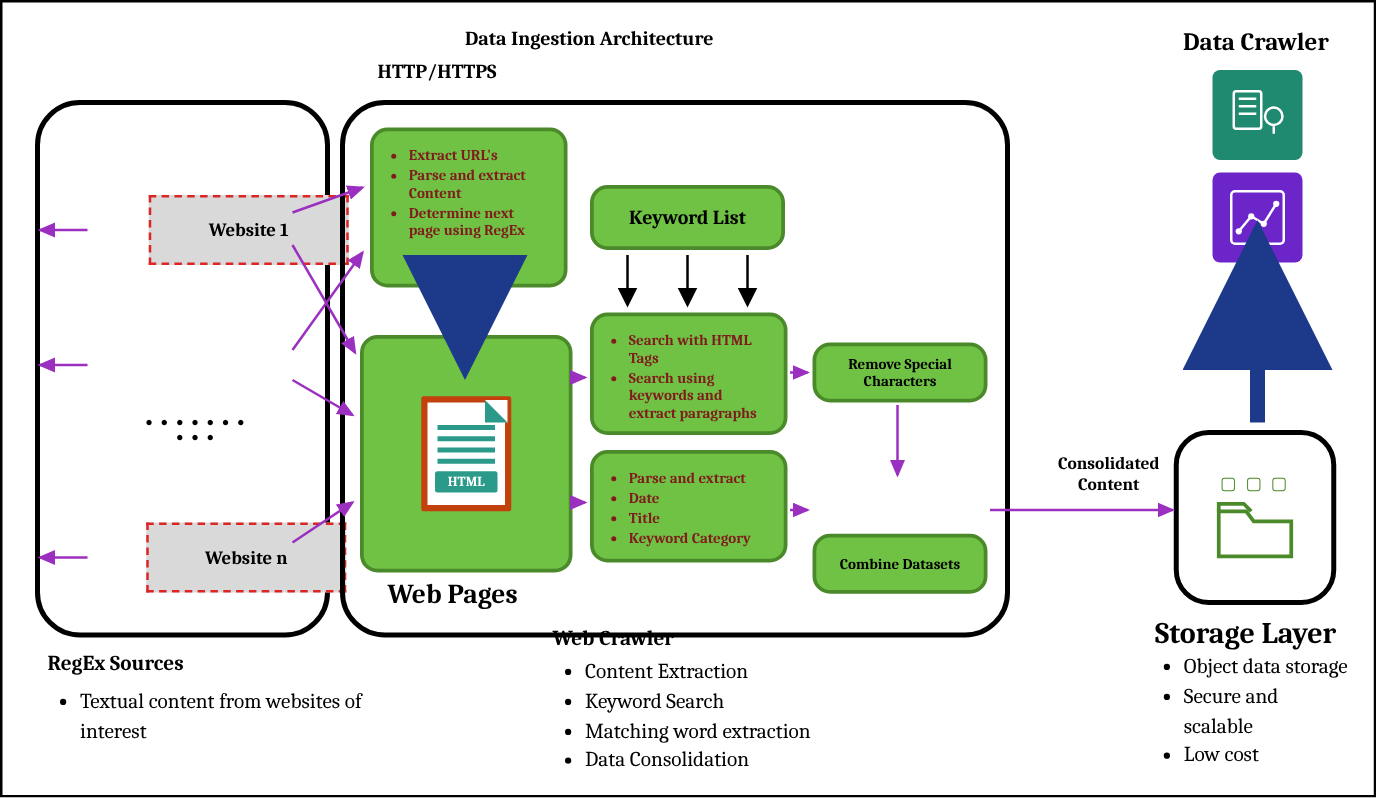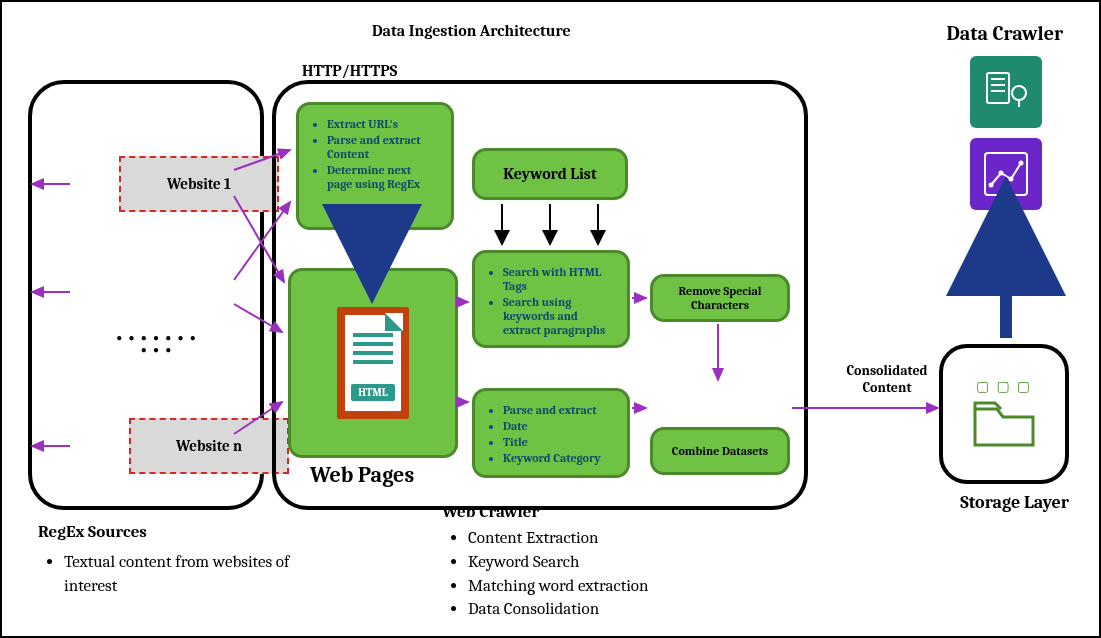--- a/index.html
+++ b/index.html
@@ -15,21 +15,21 @@
     height: 638px;
     border: 2px solid #000;
     background: #fff;
   }
   .title {
     position: absolute;
     font-weight: bold;
   }
   .main-title { top: 20px; left: 370px; font-size: 16px; }
   .insights-title { top: 20px; right: 36px; font-size: 20px; }
-  .http-label { top: 60px; left: 300px; font-size: 16px; font-weight: bold; }
+  .http-label { top: 46px; left: 300px; font-size: 16px; font-weight: bold; }
 
   
   .data-sources-box {
     position: absolute;
     top: 78px;
     left: 26px;
     width: 236px;
     height: 430px;
     border: 4px solid #000;
     border-radius: 36px;
@@ -42,21 +42,21 @@
     border: 2px dashed #dc2626;
     display: flex;
     align-items: center;
     justify-content: center;
     font-size: 15px;
     font-weight: bold;
     margin-left: 47px;
   }
   .website1 { top: 154px; left: 70px; }
   .website2 { top: 264px; left: 70px; }
-  .website3 { top: 416px; left: 80px; text-align: center; }
+  .website3 { top: 416px; left: 68px; text-align: center; }
   .dots {
     position: absolute;
     top: 330px;
     left: 110px;
     width: 90px;
     text-align: center;
     font-size: 10px;
     letter-spacing: 2px;
   }
 
@@ -75,49 +75,49 @@
   .gbox {
     position: absolute;
     background: #70c244;
     border: 3px solid #4b8a2a;
     border-radius: 14px;
   }
   .gbox.bullets {
     padding: 10px 12px;
     font-size: 12px;
     font-weight: bold;
-    color: #0c4a6e;
+    color: #7f1d1d;
   }
   .gbox.bullets ul { margin: 0; padding-left: 16px; }
   .gbox.bullets li { margin: 2px 0; }
   .gbox.center-label {
     display: flex;
     align-items: center;
     justify-content: center;
     font-weight: bold;
     font-size: 14px;
     color: #000;
     text-align: center;
     padding: 4px 6px;
   }
 
   .extract-box { top: 100px; left: 294px; width: 158px; height: 128px; }
   .keyword-list-box { top: 146px; left: 470px; width: 156px; height: 52px; font-size: 16px !important; }
   .search-box { top: 248px; left: 470px; width: 158px; height: 98px; }
-  .parse-box  { top: 358px; left: 470px; width: 158px; height: 90px; margin-top: 28px; }
+  .parse-box  { top: 358px; left: 470px; width: 158px; height: 90px; }
   .remove-box { top: 272px; left: 648px; width: 140px; height: 48px; font-size: 12px !important; }
   .combine-box{ top: 382px; left: 648px; width: 140px; height: 48px; font-size: 12px !important; margin-top: 43px; }
 
   
   .webpages-box {
     top: 266px; left: 286px; width: 170px; height: 190px;
     display: flex; align-items: center; justify-content: center;
   }
   .file-icon {
-    width: 72px; height: 112px; background: #fff; border: 8px solid #c2410c;
+    width: 72px; height: 92px; background: #fff; border: 5px solid #c2410c;
     position: relative; border-radius: 2px;
   }
   .file-icon:before {
     content: ""; position: absolute; top: -2px; right: -2px;
     width: 0; height: 0; border-top: 18px solid #fff; border-left: 18px solid #2b9a8a;
   }
   .file-lines { position: absolute; top: 18px; left: 8px; right: 8px; }
   .file-lines div { height: 4px; background: #2b9a8a; margin-bottom: 5px; }
   .file-tag {
     position: absolute; bottom: 10px; left: 6px; right: 6px;
@@ -128,21 +128,21 @@
     position: absolute; top: 460px; left: 308px; font-size: 22px; font-weight: bold;
   }
 
   
   .storage-box {
     position: absolute; top: 342px; right: 30px; width: 130px; height: 140px;
     border: 4px solid #000; border-radius: 28px;
     display: flex; flex-direction: column; align-items: center; justify-content: center;
   }
   .storage-inside-chips { font-size: 14px; color: #4b8a2a; letter-spacing: 2px; }
-  .storage-label { position: absolute; top: 490px; right: 30px; font-size: 18px; font-weight: bold; }
+  .storage-label { position: absolute; top: 490px; right: 30px; font-size: 24px; font-weight: bold; }
 
   
   .insight-icon {
     position: absolute; width: 72px; height: 72px; border-radius: 6px;
     display: flex; align-items: center; justify-content: center;
   }
   .insight1 { top: 54px; right: 57px; background: #1f8a70; }
   .insight2 { top: 136px; right: 57px; background: #6b25c9; }
 
   
@@ -264,20 +264,27 @@
   <div class="section-title webcrawler-title">Web Crawler</div>
   <div class="bullet-list webcrawler-list">
     <ul>
       <li>Content Extraction</li>
       <li>Keyword Search</li>
       <li>Matching word extraction</li>
       <li>Data Consolidation</li>
     </ul>
   </div>
 
+  <div class="bullet-list storage-list">
+    <ul>
+      <li>Object data storage</li>
+      <li>Secure and scalable</li>
+      <li>Low cost</li>
+    </ul>
+  </div>
 
   <svg class="arrows" width="1101" height="638">
     <defs>
       <marker id="ap" markerWidth="8" markerHeight="8" refX="6" refY="3" orient="auto">
         <path d="M0,0 L7,3 L0,6 z" fill="#9b2fbf"></path>
       </marker>
       <marker id="ab" markerWidth="10" markerHeight="10" refX="6" refY="4" orient="auto">
         <path d="M0,0 L8,4 L0,8 z" fill="#000"></path>
       </marker>
       <marker id="an" markerWidth="12" markerHeight="12" refX="6" refY="5" orient="auto">

